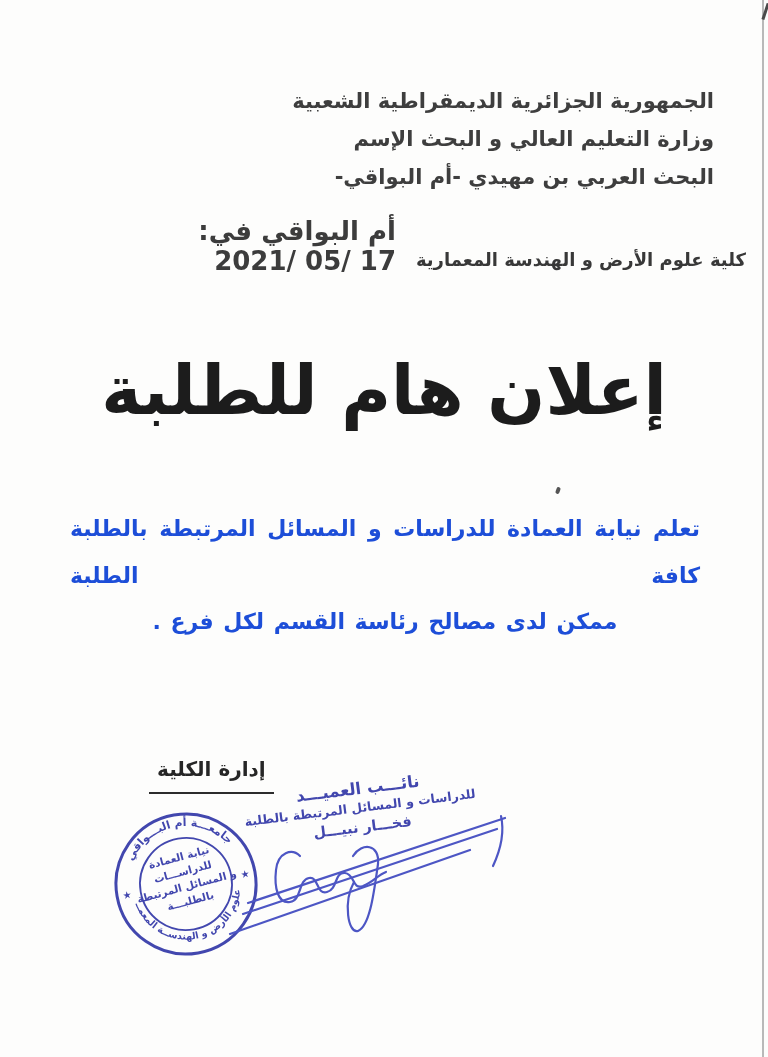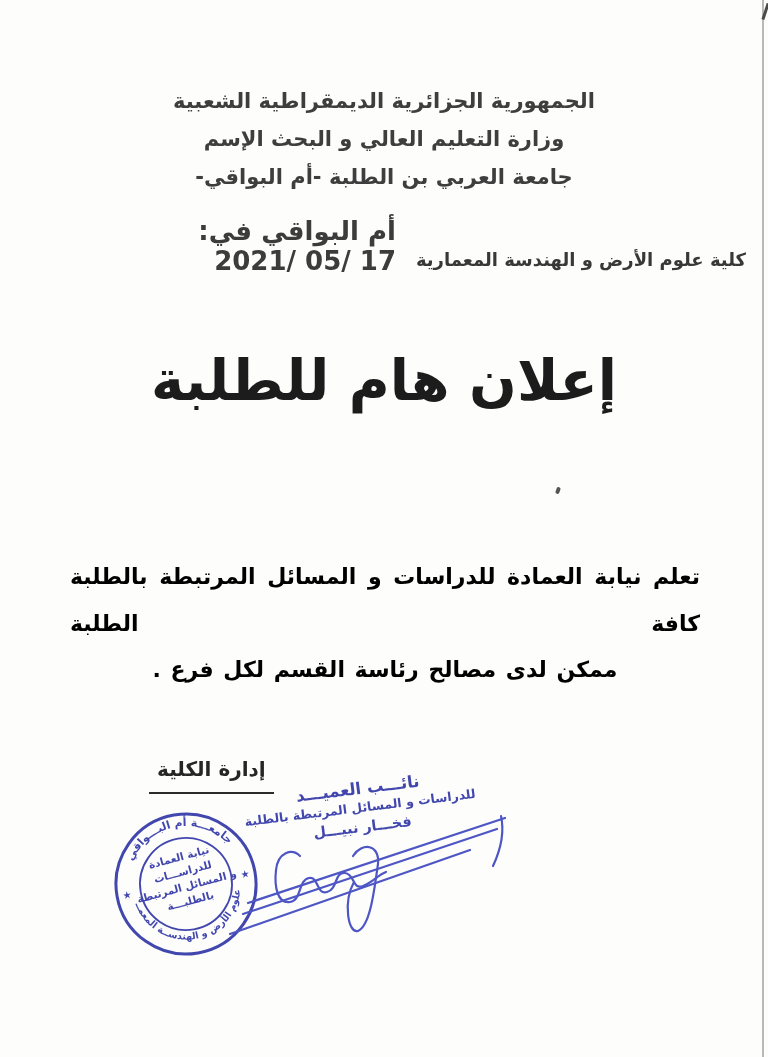--- a/index.html
+++ b/index.html
@@ -20,44 +20,44 @@
     color:var(--text-dark);
   }
   
   .scan-edge-right{position:absolute;top:0;right:4px;width:2px;height:100%;background:#b9b9b9;}
   .corner-mark{position:absolute;top:3px;right:1px;width:3px;height:17px;background:#4a4a4a;transform:rotate(18deg);}
   .scan-speck{position:absolute;left:556px;top:487px;width:4px;height:7px;background:#555;border-radius:2px;transform:rotate(20deg);}
 
   
   .doc-header{
     position:absolute;top:82px;left:54px;width:660px;
-    text-align:center;font-weight:bold;font-size:21px;line-height:38px;
+    font-weight:bold;font-size:21px;line-height:38px;
     color:#3e3e3e;
   }
   
   .date-line{
     position:absolute;top:216px;left:108px;width:288px;
     text-align:right;font-weight:bold;font-size:26px;color:#3c3c3c;
   }
   
   .faculty{
     position:absolute;top:244px;right:22px;width:480px;
     text-align:right;font-weight:bold;font-size:18px;line-height:31px;
     color:#383838;
   }
   
   .main-title{
     position:absolute;top:338px;left:0;width:768px;
-    text-align:center;font-size:56px;font-weight:bold;line-height:1.55;
+    text-align:center;font-size:68px;font-weight:bold;line-height:1.55;
     color:var(--title-black);letter-spacing:1px;
   }
   
   .body-text{
-    position:absolute;top:554px;left:70px;width:630px;
-    font-size:22px;font-weight:bold;line-height:46.5px;color:#000000;
+    position:absolute;top:506px;left:70px;width:630px;
+    font-size:22px;font-weight:bold;line-height:46.5px;color:#1d4ed8;
     word-spacing:2px;
   }
   .b-line{text-align:justify;}
   .b-line.full{text-align-last:justify;}
   .b-line.last{text-align-last:center;}
 
   
   .admin-label{
     position:absolute;top:757px;left:149px;
     font-size:20px;font-weight:bold;color:#262626;
@@ -95,21 +95,21 @@
 
 <div class="page">
 
   <div class="scan-edge-right"></div>
   <div class="corner-mark"></div>
   <div class="scan-speck"></div>
 
   <header class="doc-header" dir="rtl">
     <div>الجمهورية الجزائرية الديمقراطية الشعبية</div>
     <div>وزارة التعليم العالي و البحث الإسم</div>
-    <div>جامعة العربي بن الطلبة -أم البواقي-</div>
+    <div>البحث العربي بن مهيدي -أم البواقي-</div>
   </header>
 
   <div class="date-line" dir="rtl">
     <span>أم البواقي في:</span>
     <span dir="ltr">2021/ 05/ 17</span>
   </div>
 
   <div class="faculty" dir="rtl">
     <div>كلية علوم الأرض و الهندسة المعمارية</div>
   </div>

